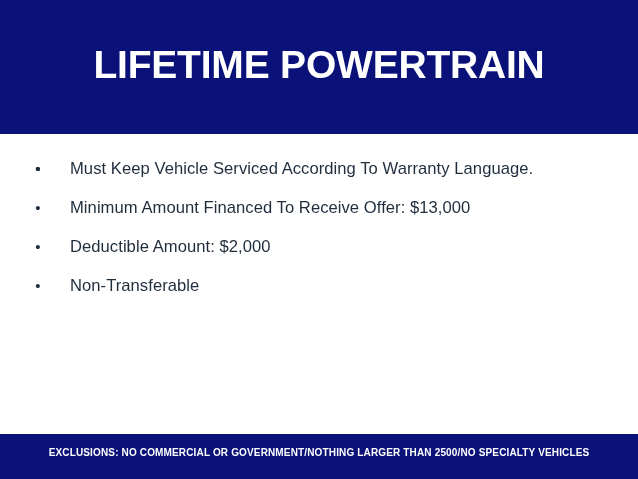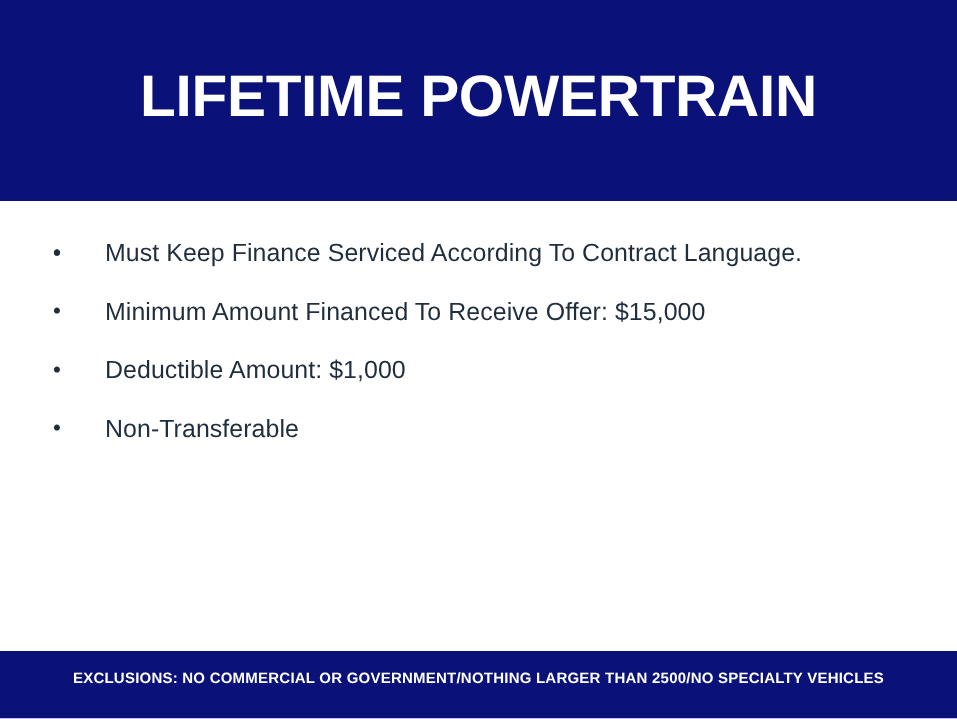--- a/index.html
+++ b/index.html
@@ -129,31 +129,31 @@
       <li class="bullet">
         <span class="marker">•</span>
       </li>
 
       <li class="bullet">
         <span class="marker">•</span>
       </li>
 
       <li class="bullet">
         <span class="marker">•</span>
-        <span class="text-main">Must Keep Finance Serviced According To Contract Language.</span>
+        <span class="text-main">Must Keep Vehicle Serviced According To Warranty Language.</span>
       </li>
 
       <li class="bullet">
         <span class="marker">•</span>
-        <span class="text-main">Minimum Amount Financed To Receive Offer: $15,000</span>
+        <span class="text-main">Minimum Amount Financed To Receive Offer: $13,000</span>
       </li>
 
       <li class="bullet">
         <span class="marker">•</span>
-        <span class="text-main">Deductible Amount: $1,000</span>
+        <span class="text-main">Deductible Amount: $2,000</span>
       </li>
 
       <li class="bullet">
         <span class="marker">•</span>
         <span class="text-main">Non-Transferable</span>
       </li>
 
     </ul>
   </div>
 

